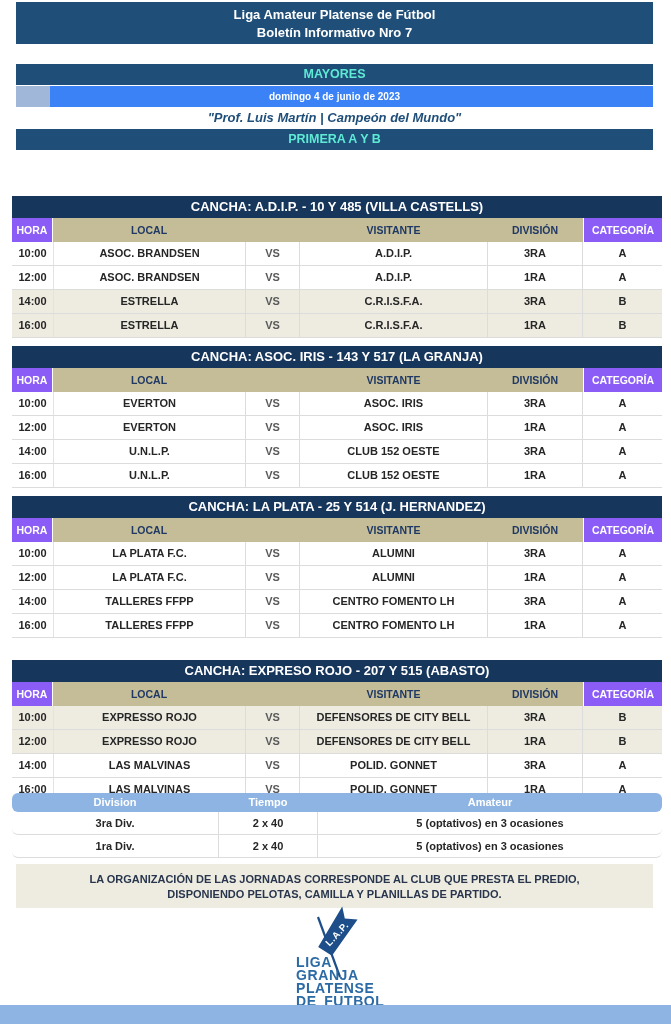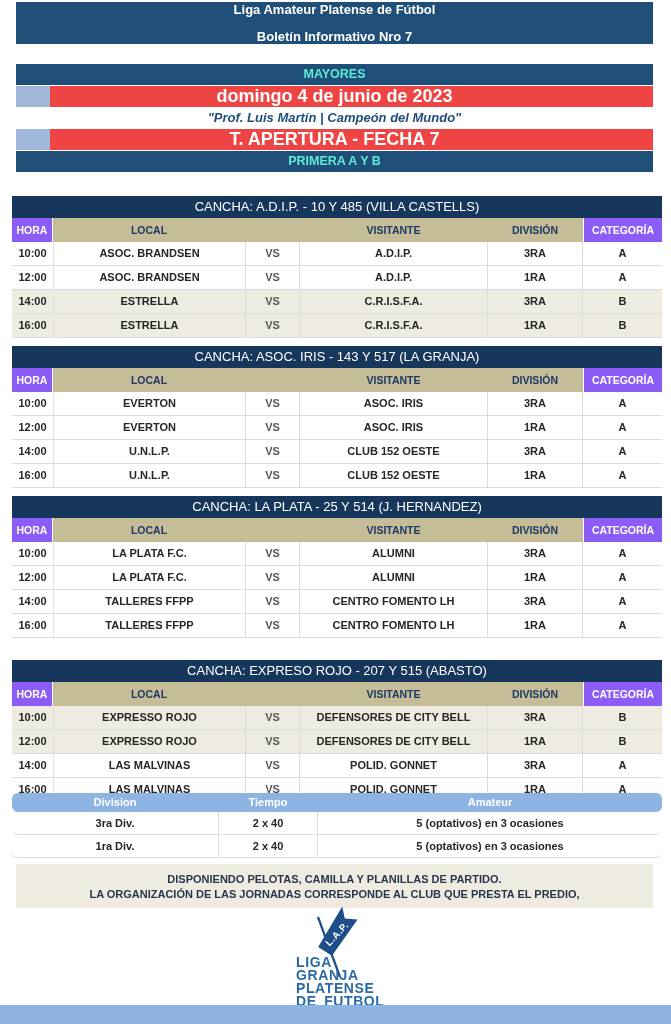--- a/index.html
+++ b/index.html
@@ -2,35 +2,35 @@
 <html><head>
 <meta charset="utf-8">
 <style>
   html,body{margin:0;padding:0;background:#fff;}
   #page{position:relative;width:671px;height:1024px;background:#fff;overflow:hidden;
         font-family:"Liberation Sans",sans-serif;}
 
   
   .top-bar{position:absolute;left:16px;top:2px;width:637px;height:42px;background:#1F4E79;
            color:#fff;font-weight:bold;font-size:13px;text-align:center;
-           display:flex;flex-direction:column;justify-content:space-between;gap:3px;}
+           display:flex;flex-direction:column;justify-content:center;gap:3px;}
 
   
   .info{position:absolute;left:16px;top:64px;width:637px;}
   .info-row{position:relative;text-align:center;font-weight:bold;border-bottom:1px solid #fff;}
   .info-row.navy{height:21px;line-height:21px;background:#1F4E79;color:#5eead4;font-size:12.5px;}
-  .info-row.blue{height:21px;line-height:21px;background:#ef4444;color:#fff;font-size:18px;}
+  .info-row.blue{height:21px;line-height:21px;background:#3b82f6;color:#fff;font-size:10px;}
   .info-row.quote{height:20px;line-height:20px;background:#fff;color:#1F4E79;
                   font-style:italic;font-size:13px;}
   .left-accent{position:absolute;left:0;top:0;width:34px;height:100%;background:#A1B7DA;}
 
   
   .venue{position:absolute;left:12px;width:650px;}
   .v1{top:196px}.v2{top:346px}.v3{top:496px}.v4{top:660px}
-  .v-title{height:22px;line-height:22px;background:#16365C;color:#fff;font-weight:normal;
+  .v-title{height:22px;line-height:22px;background:#16365C;color:#fff;font-weight:bold;
            font-size:13px;text-align:center;}
   .grid6{display:grid;grid-template-columns:41px 192px 55px 187px 96px 79px;}
   .v-head{height:24px;}
   .hc{line-height:24px;text-align:center;font-weight:bold;font-size:10.5px;}
   .hc.navy{background:#8b5cf6;color:#fff;border-right:1px solid #fff;}
   .hc.navy.last{border-right:none;border-left:1px solid #fff;}
   .hc.tan{background:#C4BD97;color:#1F3864;}
   .row{height:23px;line-height:23px;text-align:center;font-weight:bold;font-size:11px;
        color:#262626;border-bottom:1px solid #dcdcdc;}
   .row.shaded{background:#EEECE1;}
@@ -71,24 +71,20 @@
     <div>Boletín Informativo Nro 7</div>
   </div>
 
   <div class="info">
     <div class="info-row navy">MAYORES</div>
     <div class="info-row blue">
       <span class="left-accent"></span>
       <span>domingo 4 de junio de 2023</span>
     </div>
     <div class="info-row quote">"Prof. Luis Martín | Campeón del Mundo"</div>
-    <div class="info-row blue">
-      <span class="left-accent"></span>
-      <span>T. APERTURA - FECHA 7</span>
-    </div>
     <div class="info-row navy">PRIMERA A Y B</div>
   </div>
 
   <div class="venue v1">
     <div class="v-title">CANCHA: A.D.I.P. - 10 Y 485 (VILLA CASTELLS)</div>
     <div class="grid6 v-head">
       <div class="hc navy">HORA</div>
       <div class="hc tan">LOCAL</div>
       <div class="hc tan"></div>
       <div class="hc tan">VISITANTE</div>
@@ -273,22 +269,22 @@
       <div>5 (optativos) en 3 ocasiones</div>
     </div>
     <div class="grid3 r-row">
       <div>1ra Div.</div>
       <div class="mid">2 x 40</div>
       <div>5 (optativos) en 3 ocasiones</div>
     </div>
   </div>
 
   <div class="note">
+    <div>LA ORGANIZACIÓN DE LAS JORNADAS CORRESPONDE AL CLUB QUE PRESTA EL PREDIO,</div>
     <div>DISPONIENDO PELOTAS, CAMILLA Y PLANILLAS DE PARTIDO.</div>
-    <div>LA ORGANIZACIÓN DE LAS JORNADAS CORRESPONDE AL CLUB QUE PRESTA EL PREDIO,</div>
   </div>
 
   <svg class="logo-svg" width="120" height="78" viewBox="0 0 120 78">
     <line x1="42" y1="14" x2="64" y2="74" stroke="#1D4E89" stroke-width="2.2"></line>
     <g transform="translate(40,42) rotate(-47)">
       <path d="M0,3 L46,-7 L39,3 L47,13 L3,19 Z" fill="#1D4E89"></path>
       <text x="8" y="11" font-size="9.5" font-weight="bold" fill="#ffffff" letter-spacing="0.5" font-family="Liberation Sans, sans-serif">L.A.P.</text>
     </g>
   </svg>
   <div class="logo-text">

